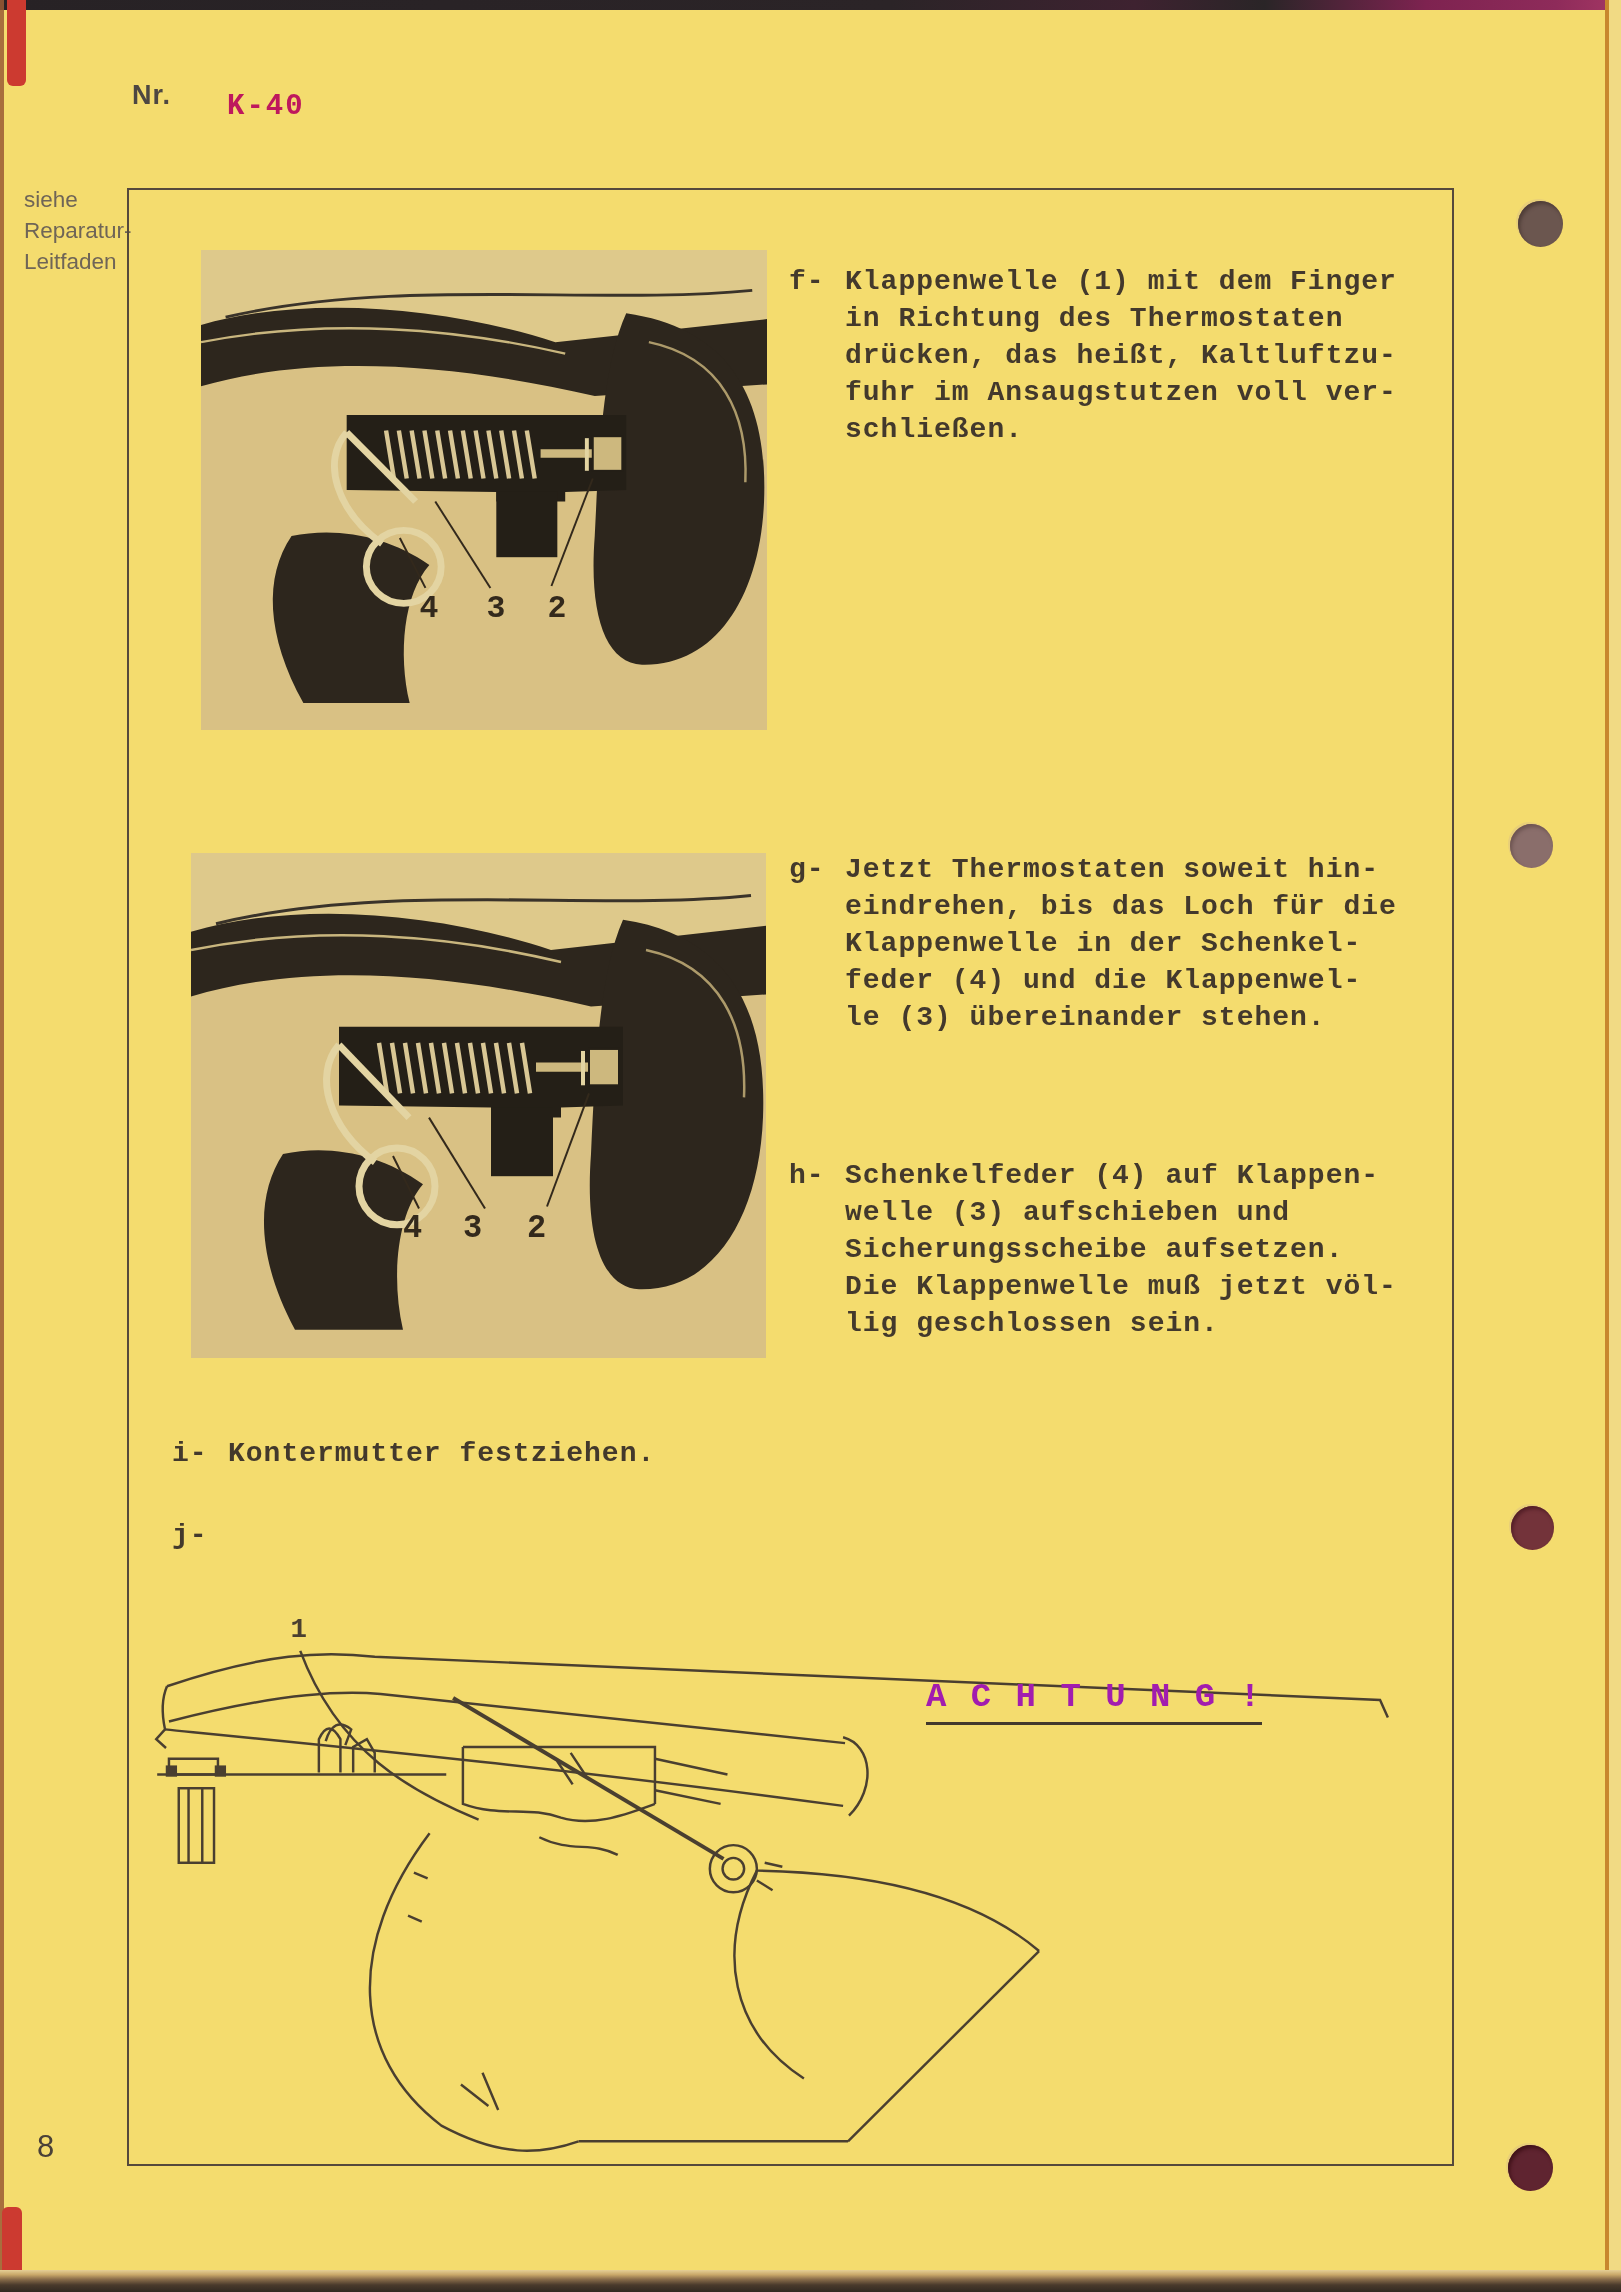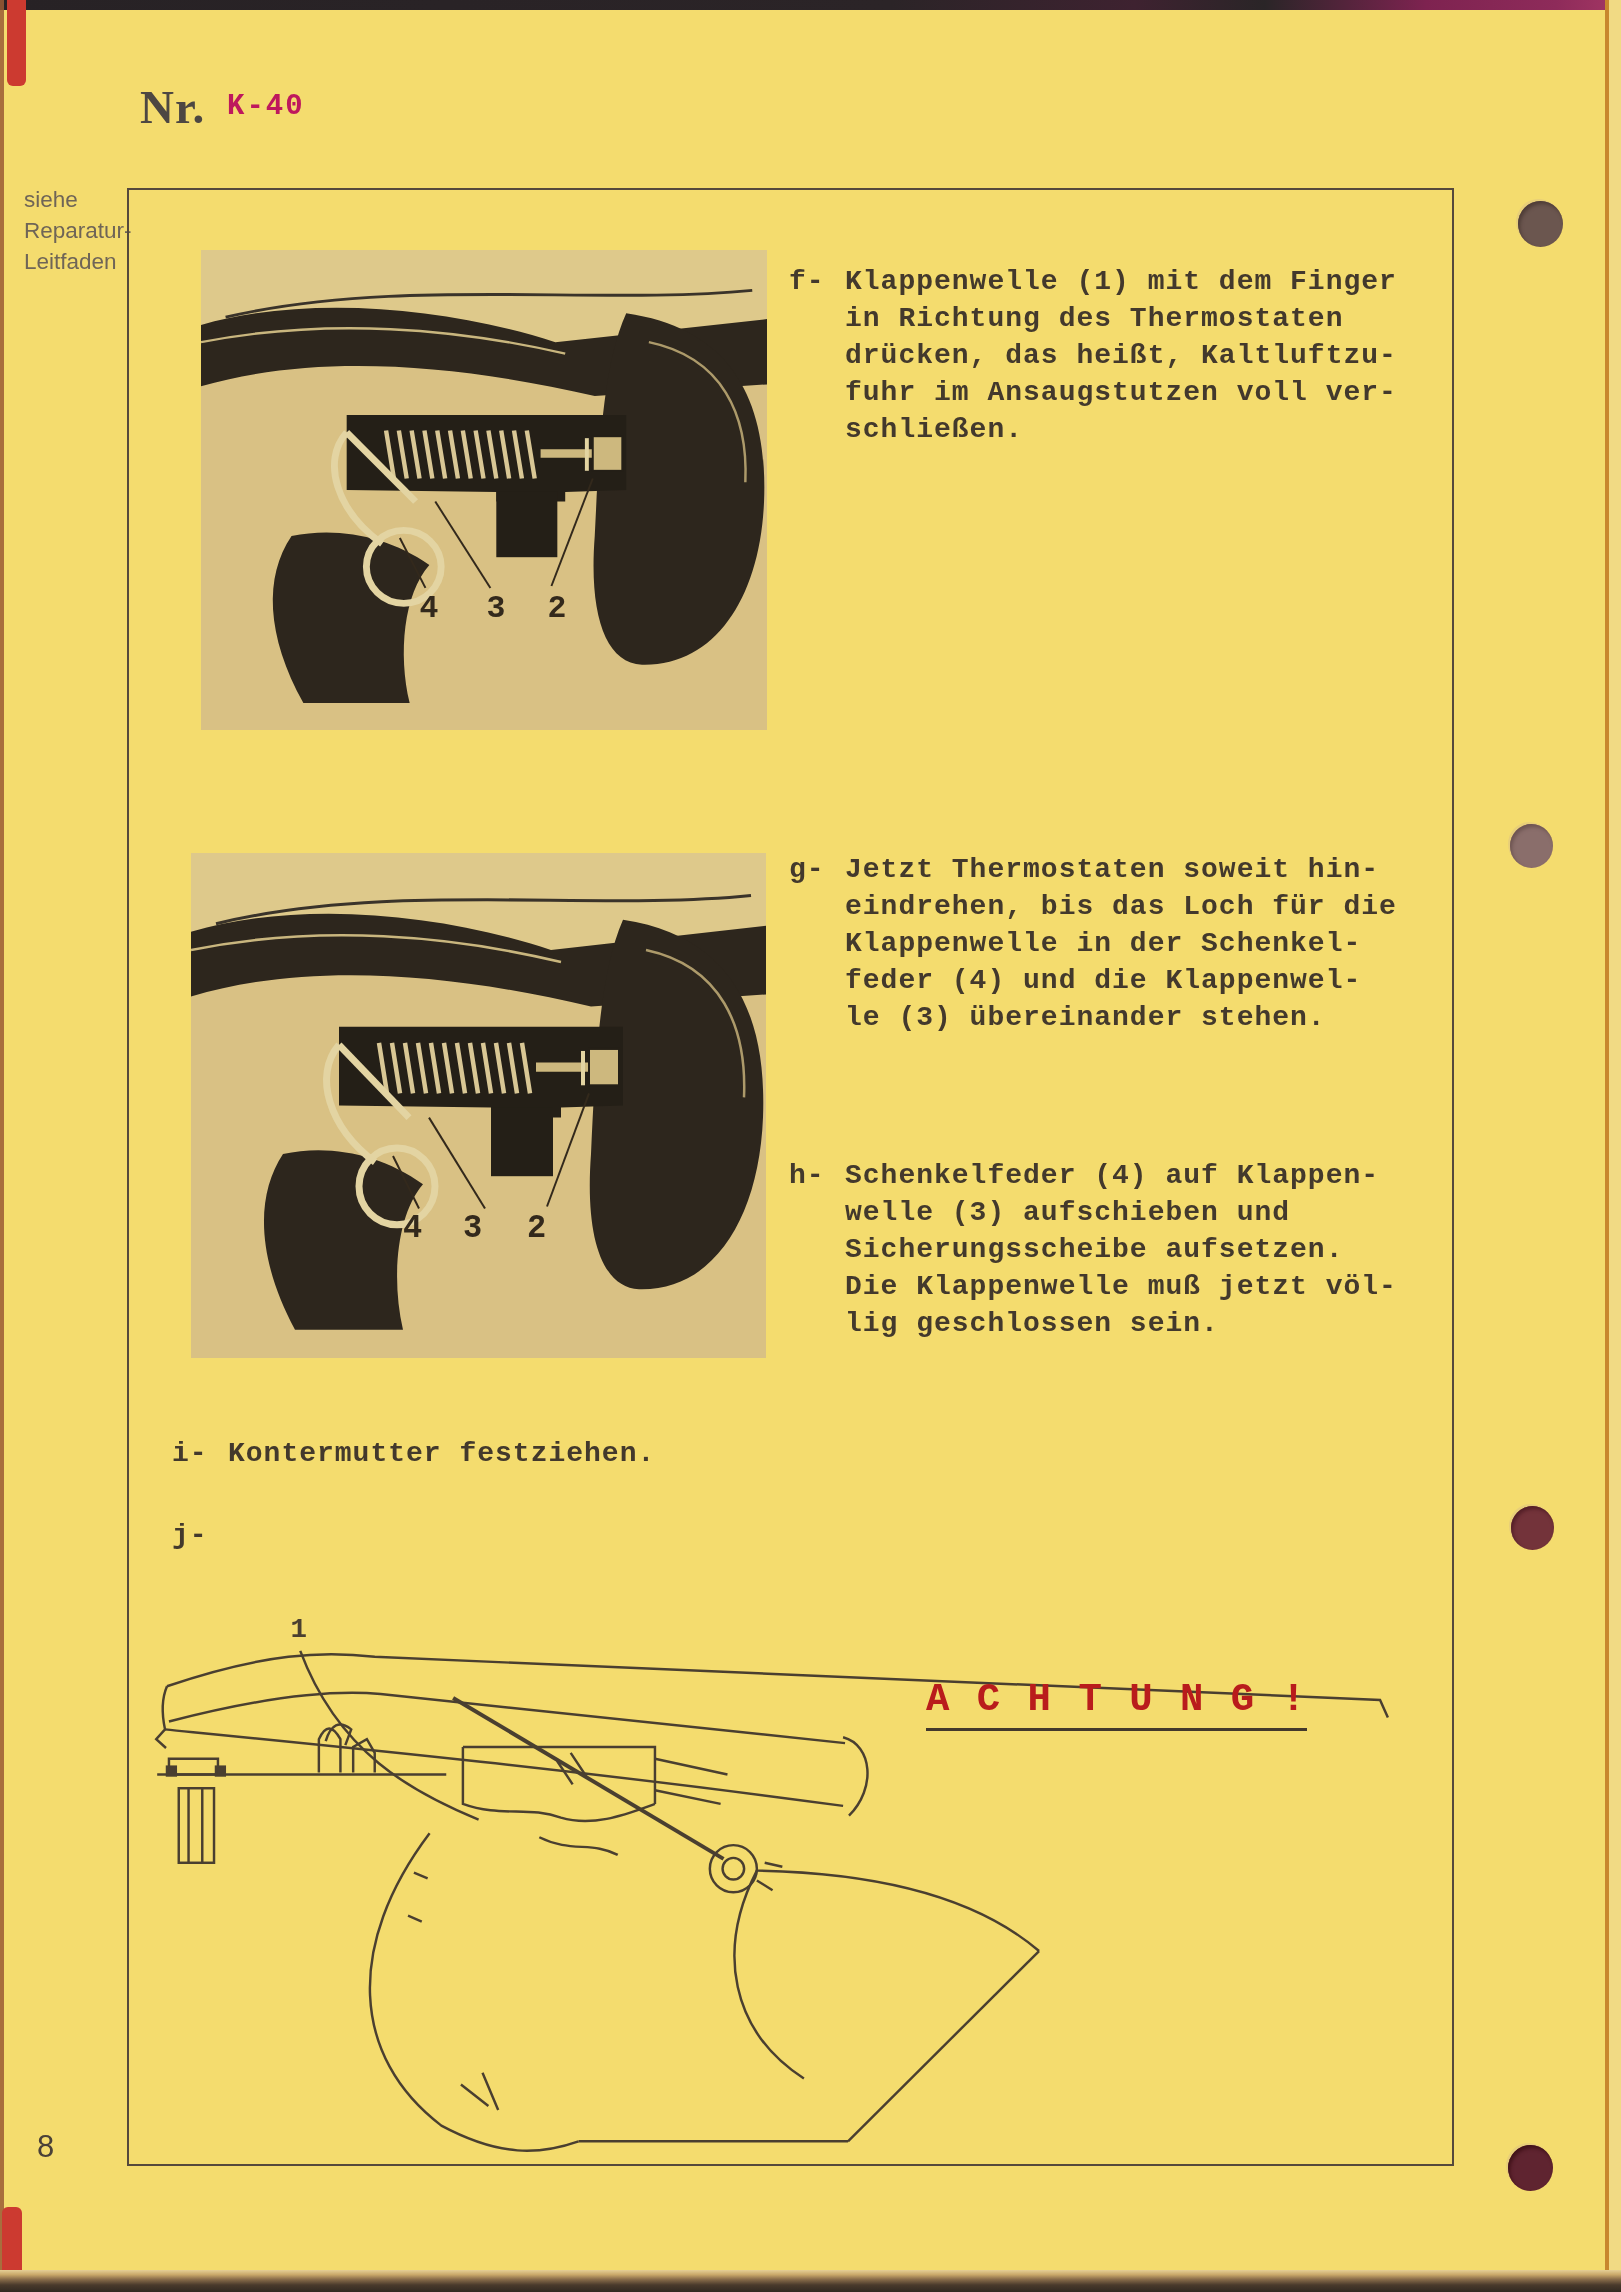--- a/index.html
+++ b/index.html
@@ -14,44 +14,44 @@
     background:linear-gradient(to right,#272225 0%,#2b2427 55%,#3e2230 70%,#2a2527 78%,#7e2350 88%,#8e2b5a 96%,#a43764 100%);}
   .edge-left-line{position:absolute;left:0;top:0;width:3.9px;height:2293px;background:#9a5a35;opacity:.85;}
   .red-tab-top{position:absolute;left:6.9px;top:0;width:19.6px;height:86px;background:#cc3a30;border-radius:0 0 5.9px 5.9px;}
   .red-tab-bottom{position:absolute;left:2px;top:2207px;width:19.6px;height:85px;background:#cc3a30;border-radius:5.9px 5.9px 0 0;}
   .right-edge-line{position:absolute;left:1605px;top:0;width:3.9px;height:2293px;background:#c8872e;}
   .right-edge-paper{position:absolute;left:1608px;top:0;width:12.7px;height:2293px;background:#f1da84;}
   .strip-bottom{position:absolute;left:0;top:2270px;width:1621px;height:22.5px;
     background:linear-gradient(to bottom,#e5cf96 0%,#caa96a 20%,#8a6d4a 40%,#4a3a2c 65%,#2e2620 100%);}
   .punch-hole{position:absolute;border-radius:50%;}
   
-  .hdr-nr{position:absolute;left:140px;top:80px;
-    font-family:Liberation Serif, serif;
-    font-size:47px;font-weight:700;color:#4d4742;letter-spacing:1px;}
+  .hdr-nr{position:absolute;left:132px;top:80px;
+    font-family:Liberation Sans, sans-serif;
+    font-size:27px;font-weight:700;color:#4d4742;letter-spacing:1px;}
   .hdr-code{position:absolute;left:227px;top:90px;font-size:29px;font-weight:700;color:#be185d;letter-spacing:2px;}
   .margin-note{position:absolute;left:24px;top:184px;
     font-family:"Liberation Sans","DejaVu Sans",sans-serif;
     font-size:22.5px;line-height:31px;color:#6f6557;}
   .page-number{position:absolute;left:37px;top:2129px;
     font-family:"Liberation Sans","DejaVu Sans",sans-serif;
     font-size:31px;color:#4a4138;}
   
   .content-box{position:absolute;left:127px;top:188px;width:1323px;height:1974px;
     border:2px solid #55493c;}
   
   .photo{position:absolute;}
   .photo svg{display:block;width:100%;height:100%;}
   
   .step{position:absolute;display:flex;font-size:28px;line-height:37px;font-weight:700;letter-spacing:1px;color:#43392c;}
   .step .lbl{width:56px;flex:0 0 56px;}
   .step .body{white-space:pre-line;}
   
   .warning{position:absolute;left:926px;top:1678px;width:451px;}
-  .warning .title{display:inline-block;font-size:39px;font-weight:700;letter-spacing:2px;
-    border-bottom:3.9px solid #43392c;padding-bottom:5.9px;color:#b91c1c;}
+  .warning .title{display:inline-block;font-size:34px;font-weight:700;letter-spacing:2px;
+    border-bottom:3.9px solid #43392c;padding-bottom:5.9px;color:#a21caf;}
   .warning .body{margin-top:23.5px;font-size:28px;line-height:37px;font-weight:700;letter-spacing:1px;white-space:pre-line;}
   .drawing{position:absolute;left:118px;top:1596px;width:1313px;height:561px;}
   .drawing svg{display:block;width:100%;height:100%;}
   svg text{font-family:"Liberation Mono","DejaVu Sans Mono",monospace;font-weight:700;}
 </style>
 </head>
 <body>
 
 <div class="page">
 

